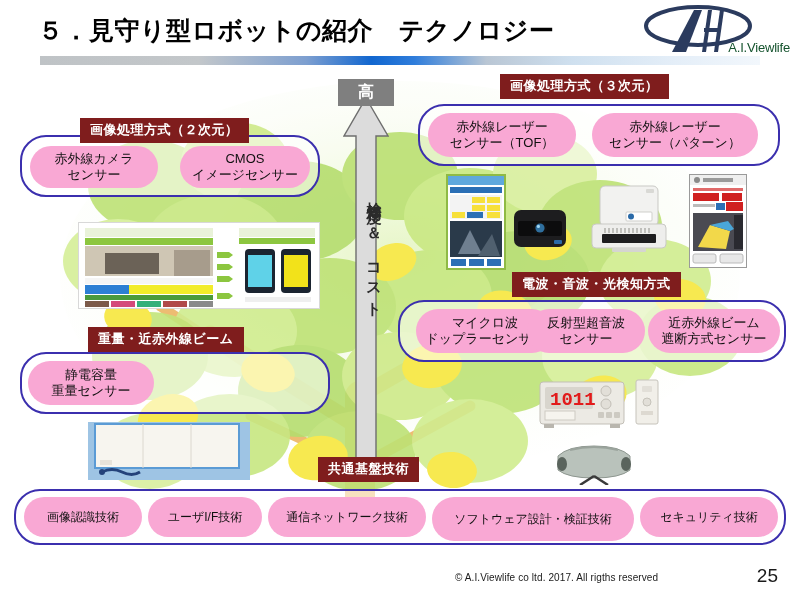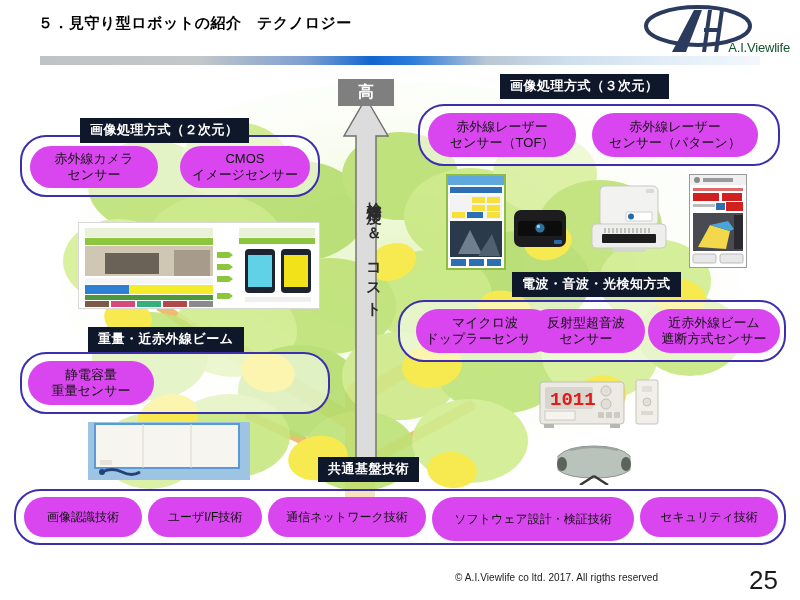--- a/index.html
+++ b/index.html
@@ -13,21 +13,21 @@
     position: relative;
     width: 800px; height: 600px;
     background: #ffffff;
     overflow: hidden;
   }
 
   
   #slide-title {
     position: absolute;
     left: 38px; top: 14px;
-    font-size: 15px;
+    font-size: 25px;
     font-weight: bold;
     letter-spacing: 0.5px;
     color: #000000;
     white-space: pre;
   }
   #logo-wrap {
     position: absolute;
     right: 8px; top: 4px;
     width: 172px; height: 52px;
   }
@@ -90,32 +90,32 @@
   
   .group {
     position: absolute;
     border: 2px solid #3b2fae;
     border-radius: 26px;
     background: rgba(255,255,255,0.55);
     box-sizing: border-box;
   }
   .group-title {
     position: absolute;
-    background: #0f172a;
+    background: #7f1d1d;
     color: #ffffff;
     font-size: 13px;
     font-weight: bold;
     padding: 3px 10px 4px 10px;
     white-space: nowrap;
     letter-spacing: 0.5px;
     z-index: 6;
   }
   .pill {
     position: absolute;
-    background: #d946ef;
+    background: #f9a8d4;
     border-radius: 22px;
     color: #111111;
     font-size: 13px;
     line-height: 1.22;
     text-align: center;
     display: flex;
     align-items: center;
     justify-content: center;
     white-space: pre-line;
     box-sizing: border-box;
@@ -184,21 +184,21 @@
     position: absolute;
     left: 455px; top: 572px;
     font-size: 10px;
     color: #1a1a1a;
     letter-spacing: 0.1px;
     white-space: nowrap;
   }
   #footer-page {
     position: absolute;
     right: 22px; top: 565px;
-    font-size: 26px;
+    font-size: 19px;
     color: #1a1a1a;
     margin-left: 19px;
   }
 </style>
 </head>
 <body>
 
 <div id="slide">
 
   <svg id="bg-art" viewBox="0 0 800 470" preserveAspectRatio="none">

